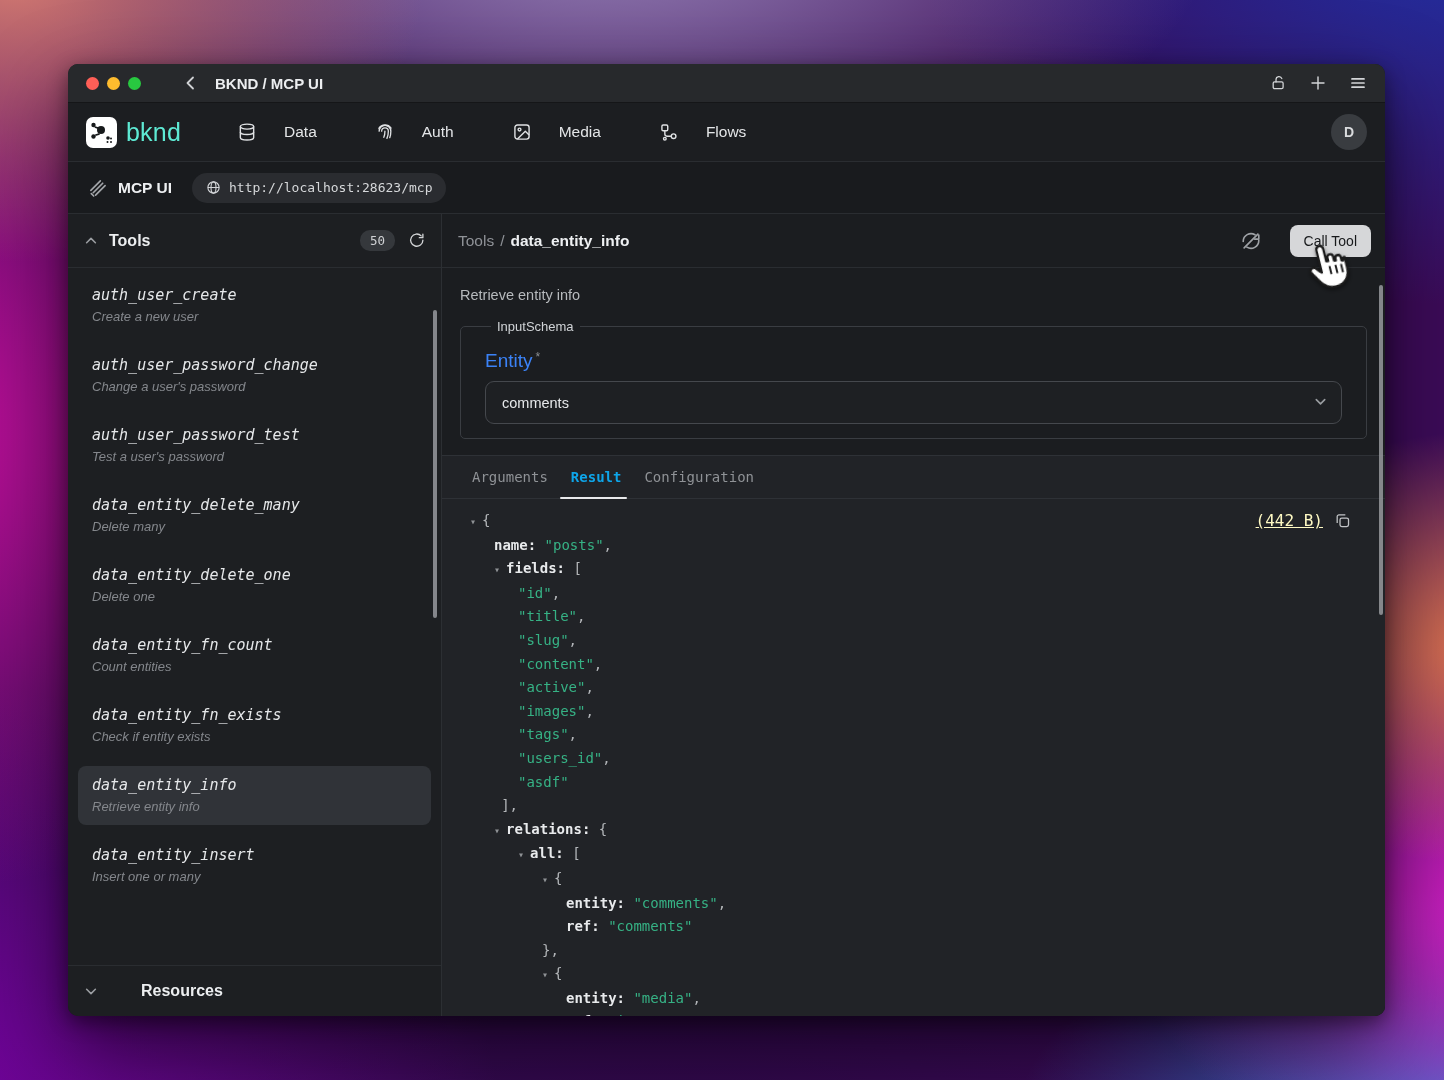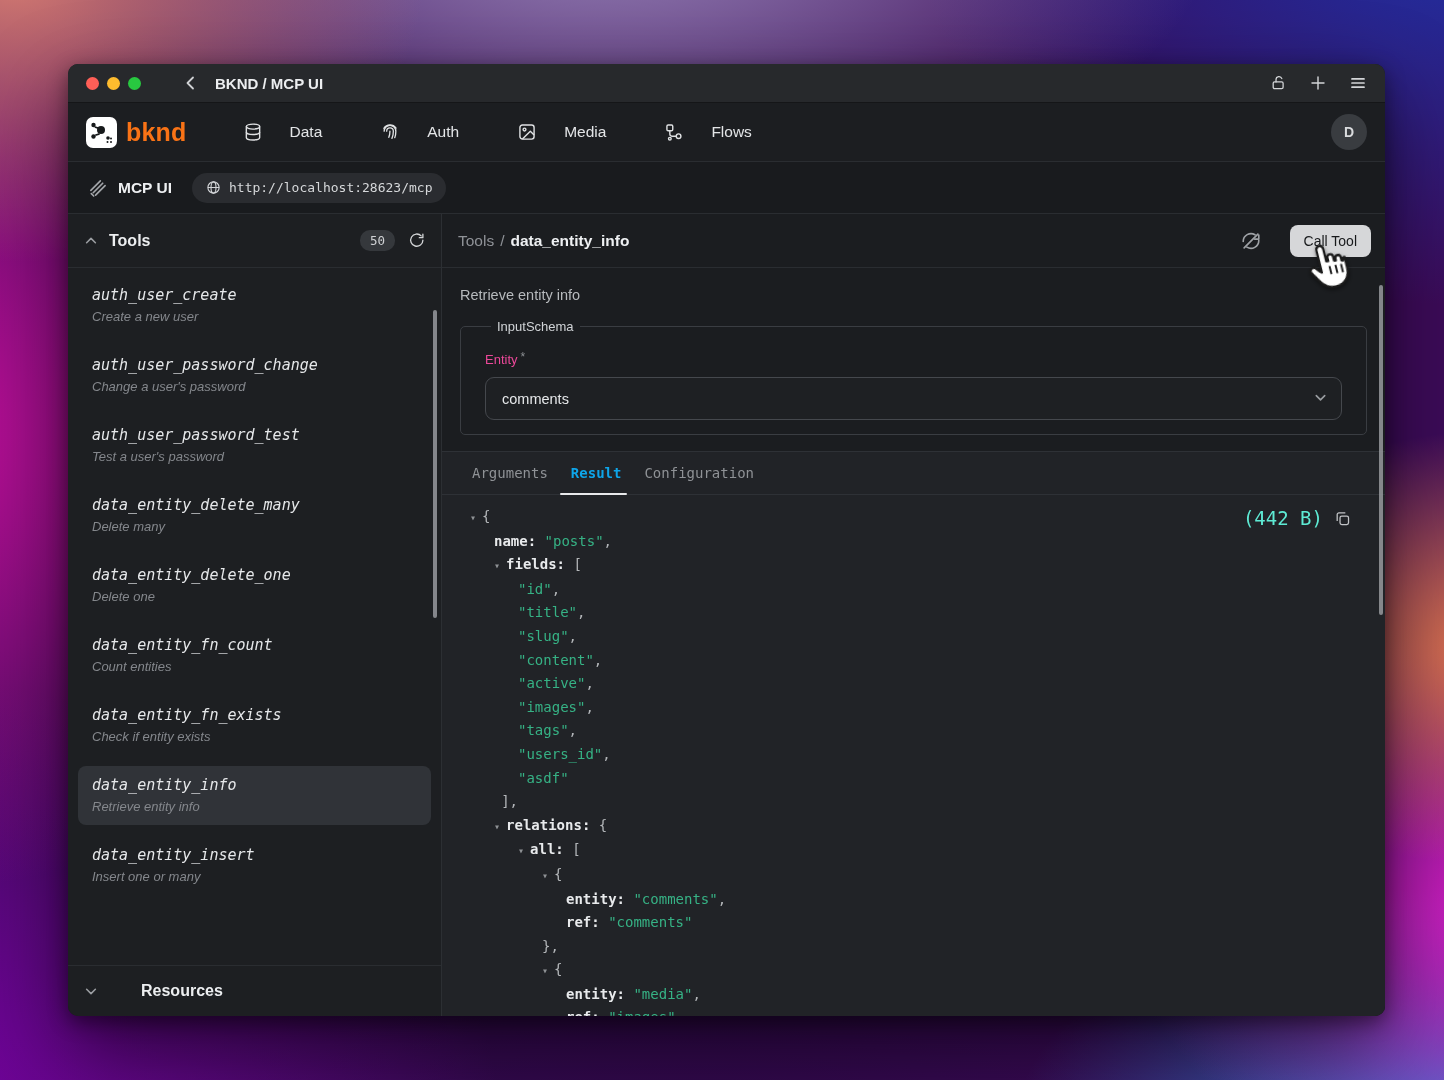--- a/index.html
+++ b/index.html
@@ -37,21 +37,21 @@
   .light.red{background:#ff5f57;}
   .light.yellow{background:#febc2e;}
   .light.green{background:#28c840;}
   .tb-back{margin-left:42px;color:#cfd1d4;}
   .tb-title{margin-left:16px;font-size:15px;font-weight:bold;color:#eceef0;}
   .tb-right{margin-left:auto;display:flex;align-items:center;gap:22px;color:#d3d5d8;}
 
   
   .navbar{height:58px;background:#1c1e21;display:flex;align-items:center;padding:0 18px;flex:0 0 auto;border-bottom:1px solid #2a2d31;}
   .brand{display:flex;align-items:center;gap:9px;}
-  .brand-text{font-size:25px;font-weight:bold;letter-spacing:.2px;color:#f97316;}
+  .brand-text{font-size:25px;font-weight:normal;letter-spacing:.2px;color:#5eead4;}
   .nav-items{display:flex;align-items:center;gap:58px;margin-left:56px;}
   .nav-item{display:flex;align-items:center;gap:27px;font-size:15.5px;color:#e3e5e7;cursor:default;}
   .nav-item svg{color:#dfe1e3;}
   .avatar{margin-left:auto;width:36px;height:36px;border-radius:50%;background:#393c40;display:flex;align-items:center;justify-content:center;font-size:14px;font-weight:bold;color:#d9dbdd;}
 
   
   .mcpbar{height:51px;background:#191b1e;display:flex;align-items:center;padding:0 20px;flex:0 0 auto;border-bottom:1px solid #2a2d31;}
   .mcp-title{margin-left:11px;font-size:15.5px;font-weight:bold;color:#eef0f2;}
   .url-pill{margin-left:20px;height:30px;border-radius:15px;background:#2a2c30;display:flex;align-items:center;gap:8px;padding:0 14px;color:#d3d5d8;}
   .url-text{font-size:13px;color:#d6d8da;}
@@ -80,39 +80,39 @@
   .crumb-section{font-size:15.5px;color:#8f9297;}
   .crumb-sep{font-size:15.5px;color:#8f9297;margin:0 6px;}
   .crumb-current{font-size:15.5px;font-weight:bold;color:#eef0f2;}
   .hdr-right{margin-left:auto;display:flex;align-items:center;gap:28px;}
   .nosync{color:#9fa2a6;}
   .call-tool{background:#d6d7d9;color:#17191b;font-size:14px;font-weight:500;border:none;border-radius:8px;height:32px;padding:0 14px;font-family:"Liberation Sans",sans-serif;}
   .main-body{flex:0 0 auto;padding:20px 18px 16px;}
   .description{margin:0;font-size:14.5px;color:#b7babd;line-height:15px;}
   fieldset.schema{margin:16px 0 0;border:1px solid #3a3d42;border-radius:5px;padding:16px 24px 14px;}
   fieldset.schema legend{font-size:13px;color:#d0d3d6;padding:0 6px;margin-left:6px;}
-  .entity-label{font-size:13px;color:#ec4899;}
+  .entity-label{font-size:19px;color:#3b82f6;}
   .req{color:#8b8e92;font-size:12px;vertical-align:top;margin-left:3px;}
   .select{position:relative;margin-top:9px;height:41px;border:1px solid #45484d;border-radius:9px;background:#1e2023;display:flex;align-items:center;padding:0 40px 0 16px;font-size:14.5px;color:#e6e8ea;cursor:default;}
   .select .chev{position:absolute;right:13px;top:12px;}
 
   
   .result-section{flex:1;min-height:0;background:#212327;border-top:1px solid #2e3136;display:flex;flex-direction:column;}
   .tab-bar{height:42px;flex:0 0 auto;display:flex;align-items:stretch;gap:23px;padding:0 0 0 30px;border-bottom:1px solid #2e3136;}
   .tab{position:relative;background:none;border:none;padding:0;font-family:"DejaVu Sans Mono",monospace;font-size:14px;color:#8f9296;display:flex;align-items:center;}
   .tab.active{color:#0ea5e9;font-weight:bold;}
   .tab.active::after{content:"";position:absolute;left:-11px;right:-6px;bottom:-1px;height:2px;background:#e8e9eb;border-radius:1px;}
   .json-viewer{flex:1;min-height:0;position:relative;padding:10px 0 0;overflow:hidden;}
   .json-line{font-family:"DejaVu Sans Mono",monospace;font-size:14px;line-height:23.6px;white-space:pre;color:#b4b7ba;}
   .tk-arrow{color:#8f9295;font-size:10px;}
   .tk-key{color:#e8eaec;font-weight:bold;}
   .tk-str{color:#36b285;}
   .tk-punct{color:#b4b7ba;}
   .json-meta{position:absolute;top:12px;right:34px;display:flex;align-items:center;gap:11px;}
-  .json-size{font-family:"DejaVu Sans Mono",monospace;font-size:19px;color:#5eead4;}
+  .json-size{font-family:"DejaVu Sans Mono",monospace;font-size:16px;color:#fef9c3;text-decoration:underline;}
   .copy-btn{color:#c2c4c7;}
 
   
   .scroll-thumb{position:absolute;width:4px;border-radius:2px;background:rgba(150,153,157,.85);}
   .thumb-sidebar{left:365px;top:96px;height:308px;}
   .thumb-main{right:2px;top:71px;height:330px;}
 
   
   .cursor{position:absolute;left:1305px;top:243px;width:44px;height:50px;transform:rotate(-14deg);pointer-events:none;z-index:50;filter:drop-shadow(0 2px 2px rgba(0,0,0,.45));}
 </style>

